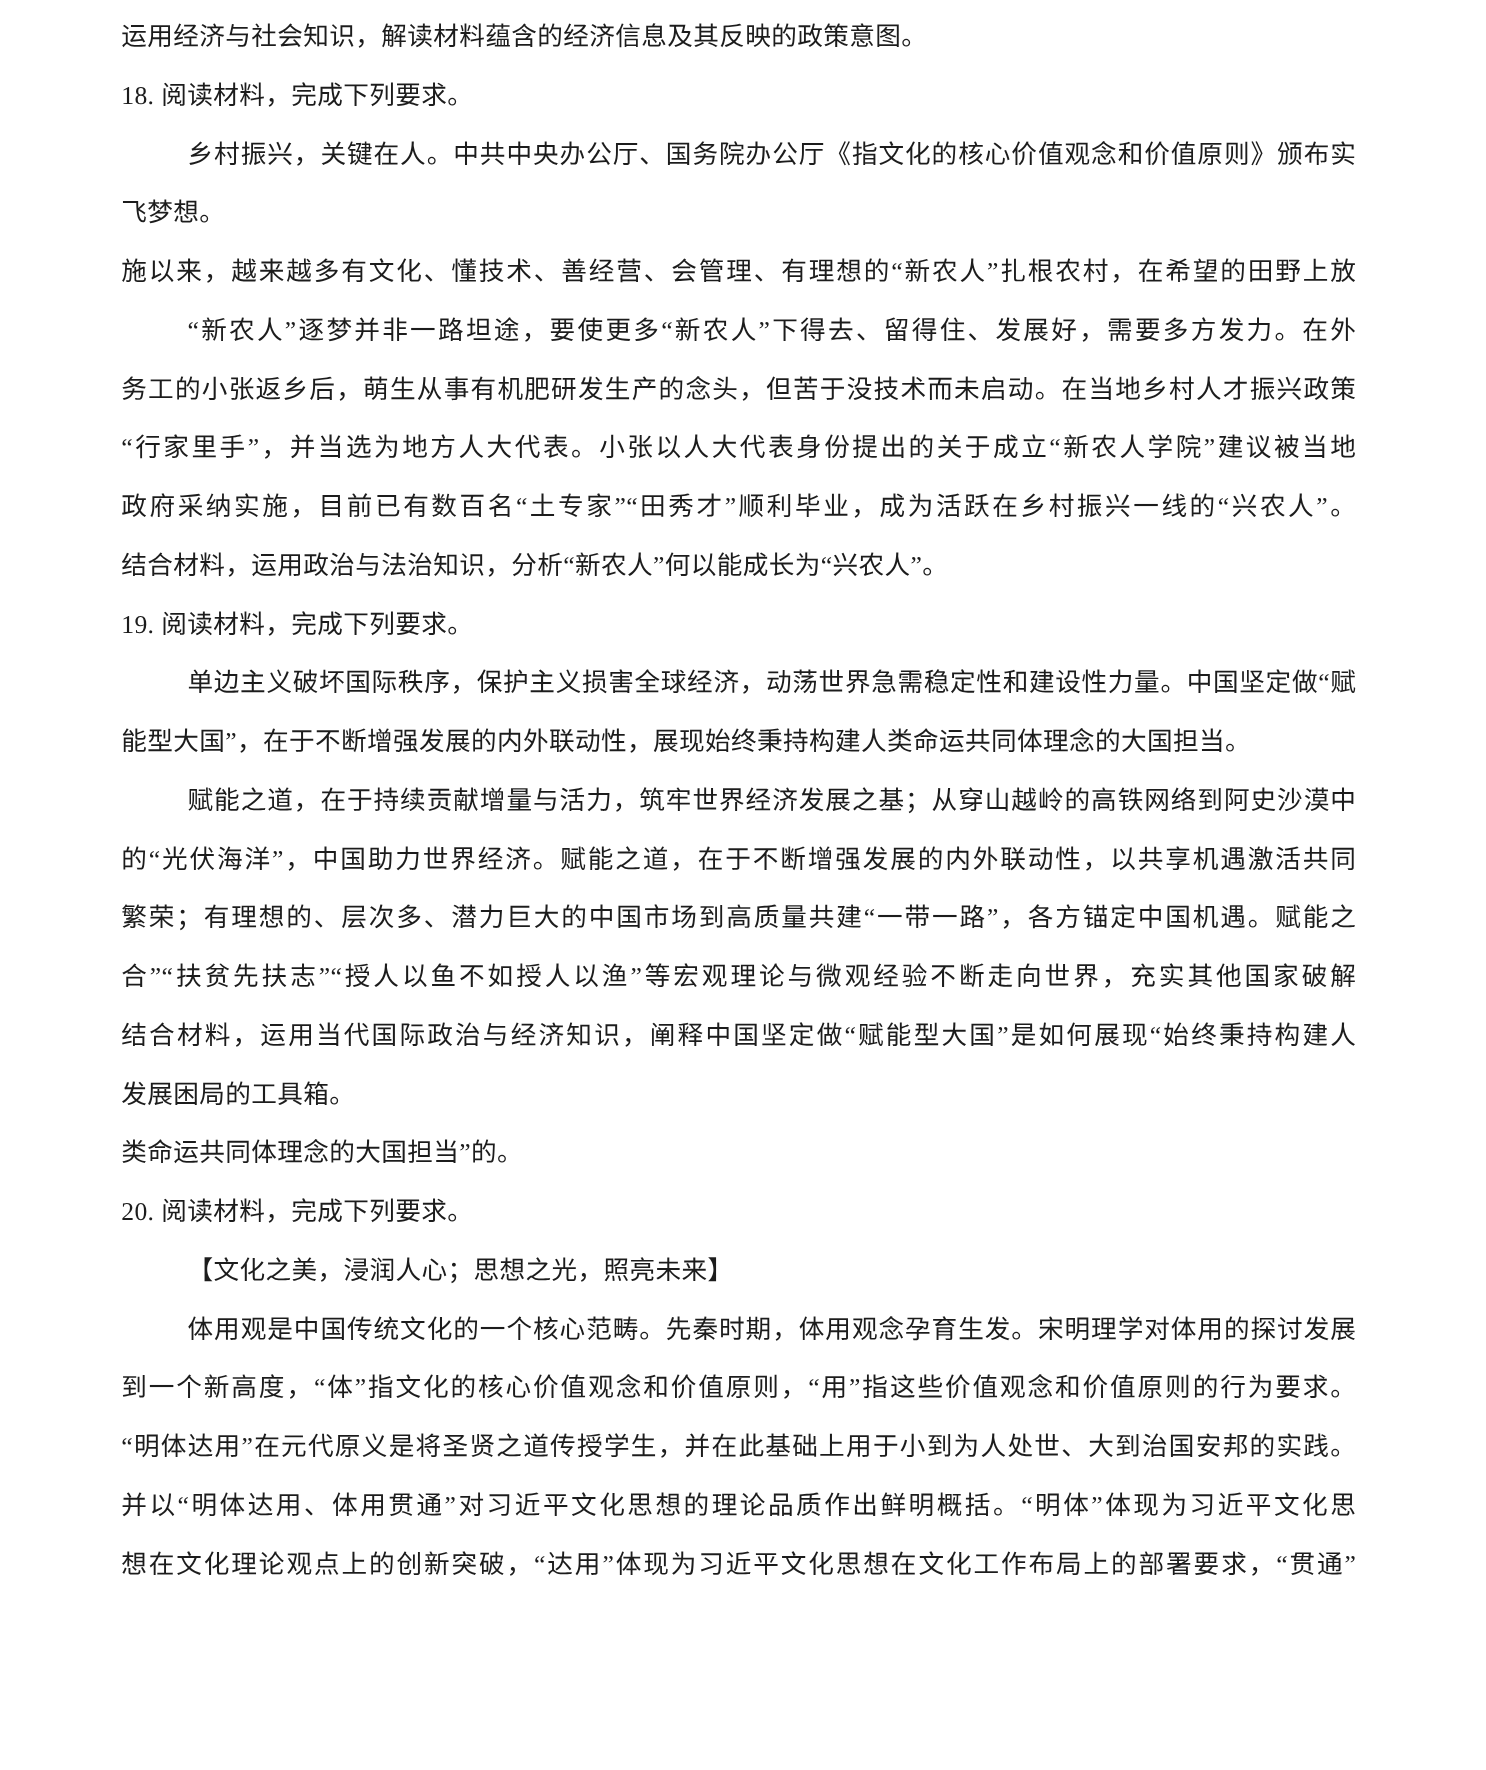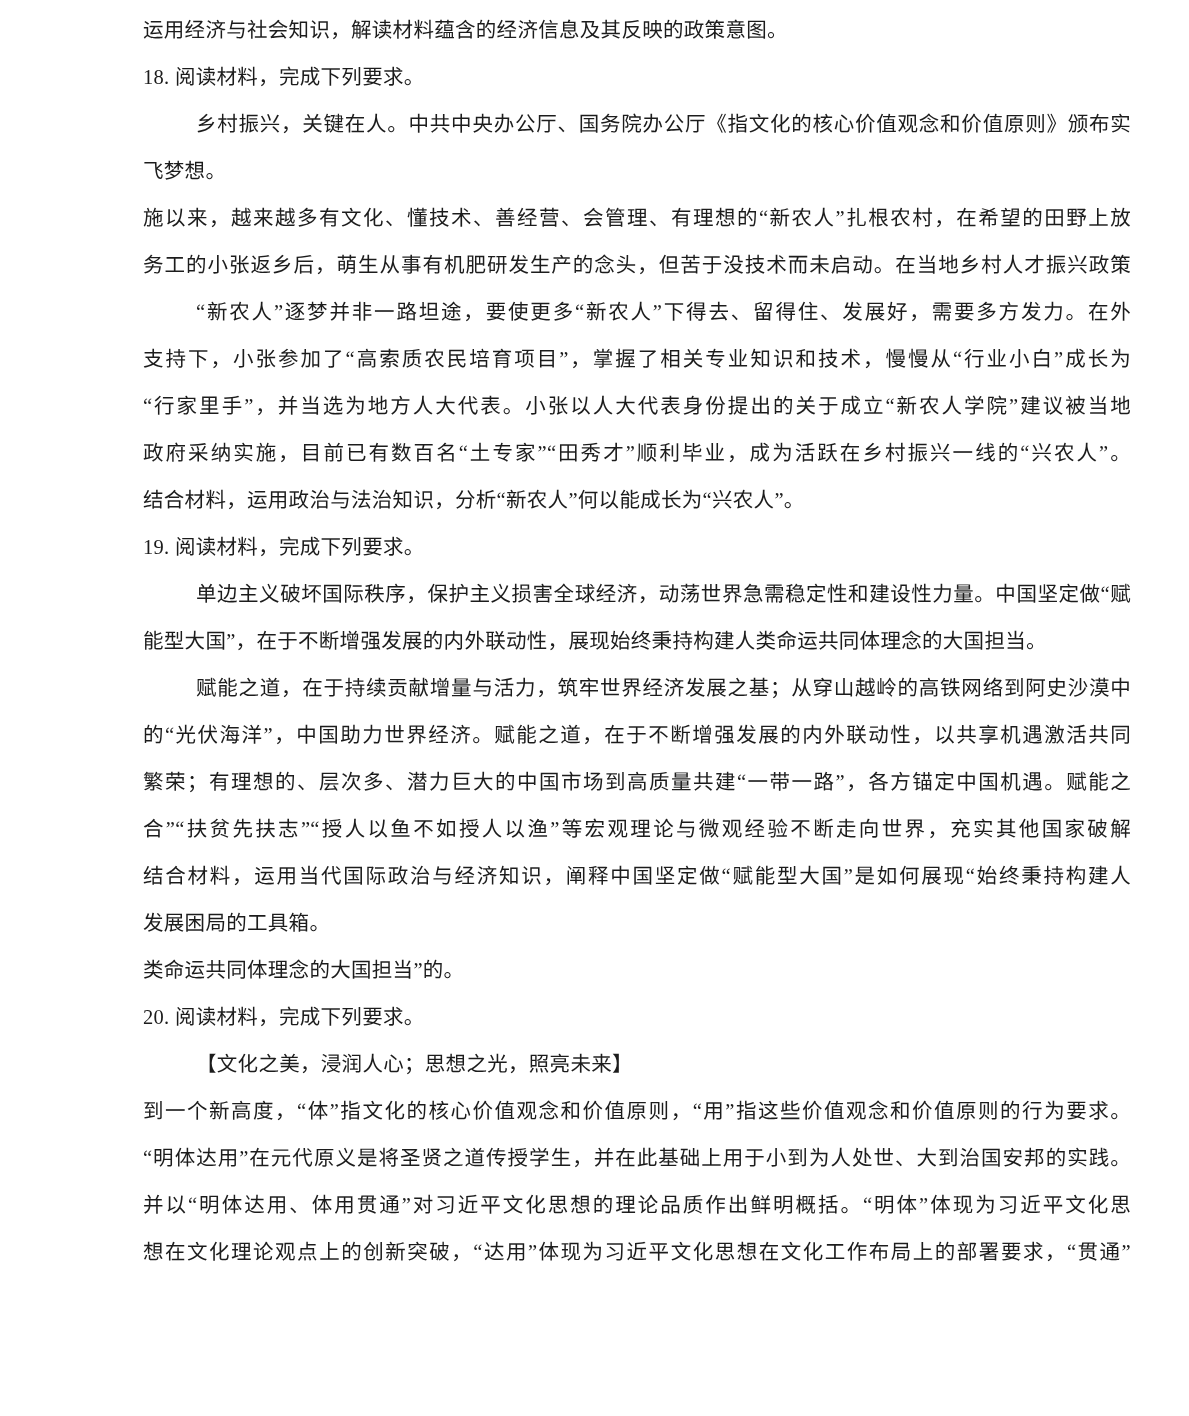--- a/index.html
+++ b/index.html
@@ -25,57 +25,56 @@
   .line {
     box-sizing: border-box;
     width: 100%;
     height: 47px;
     line-height: 47px;
     font-size: 20.5px;
     letter-spacing: 0.3px;
     white-space: normal;
     overflow: hidden;
     text-align: left;
-    margin-left: 46px;
   }
   .line.fill {
     text-align: justify;
     text-align-last: justify;
     text-justify: inter-character;
   }
   .line.indent {
     padding-left: 53px;
   }
 </style>
 </head>
 <body style="background: rgb(255, 255, 255);">
 
 <div class="page" style="background: rgb(255, 255, 255); color: rgb(28, 28, 28);">
   <div class="text-block" id="text-block">
       <div class="line">运用经济与社会知识，解读材料蕴含的经济信息及其反映的政策意图。</div>
       <div class="line">18. 阅读材料，完成下列要求。</div>
       <div class="line indent fill">乡村振兴，关键在人。中共中央办公厅、国务院办公厅《指文化的核心价值观念和价值原则》颁布实</div>
       <div class="line">飞梦想。</div>
       <div class="line fill">施以来，越来越多有文化、懂技术、善经营、会管理、有理想的“新农人”扎根农村，在希望的田野上放</div>
+      <div class="line indent fill">“新农人”逐梦并非一路坦途，要使更多“新农人”下得去、留得住、发展好，需要多方发力。在外</div>
       <div class="line fill">务工的小张返乡后，萌生从事有机肥研发生产的念头，但苦于没技术而未启动。在当地乡村人才振兴政策</div>
-      <div class="line indent fill">“新农人”逐梦并非一路坦途，要使更多“新农人”下得去、留得住、发展好，需要多方发力。在外</div>
-      <div class="line fill">支持下，小张参加了“高索质农民培育项目”，掌握了相关专业知识和技术，慢慢从“行业小白”成长为</div>
       <div class="line fill">“行家里手”，并当选为地方人大代表。小张以人大代表身份提出的关于成立“新农人学院”建议被当地</div>
       <div class="line fill">政府采纳实施，目前已有数百名“土专家”“田秀才”顺利毕业，成为活跃在乡村振兴一线的“兴农人”。</div>
       <div class="line">结合材料，运用政治与法治知识，分析“新农人”何以能成长为“兴农人”。</div>
       <div class="line">19. 阅读材料，完成下列要求。</div>
       <div class="line indent fill">单边主义破坏国际秩序，保护主义损害全球经济，动荡世界急需稳定性和建设性力量。中国坚定做“赋</div>
       <div class="line">能型大国”，在于不断增强发展的内外联动性，展现始终秉持构建人类命运共同体理念的大国担当。</div>
       <div class="line indent fill">赋能之道，在于持续贡献增量与活力，筑牢世界经济发展之基；从穿山越岭的高铁网络到阿史沙漠中</div>
       <div class="line fill">的“光伏海洋”，中国助力世界经济。赋能之道，在于不断增强发展的内外联动性，以共享机遇激活共同</div>
       <div class="line fill">繁荣；有理想的、层次多、潜力巨大的中国市场到高质量共建“一带一路”，各方锚定中国机遇。赋能之</div>
       <div class="line fill">合”“扶贫先扶志”“授人以鱼不如授人以渔”等宏观理论与微观经验不断走向世界，充实其他国家破解</div>
       <div class="line fill">结合材料，运用当代国际政治与经济知识，阐释中国坚定做“赋能型大国”是如何展现“始终秉持构建人</div>
       <div class="line">发展困局的工具箱。</div>
       <div class="line">类命运共同体理念的大国担当”的。</div>
       <div class="line">20. 阅读材料，完成下列要求。</div>
       <div class="line indent">【文化之美，浸润人心；思想之光，照亮未来】</div>
+      <div class="line indent fill">体用观是中国传统文化的一个核心范畴。先秦时期，体用观念孕育生发。宋明理学对体用的探讨发展</div>
       <div class="line fill">到一个新高度，“体”指文化的核心价值观念和价值原则，“用”指这些价值观念和价值原则的行为要求。</div>
       <div class="line fill">“明体达用”在元代原义是将圣贤之道传授学生，并在此基础上用于小到为人处世、大到治国安邦的实践。</div>
       <div class="line fill">并以“明体达用、体用贯通”对习近平文化思想的理论品质作出鲜明概括。“明体”体现为习近平文化思</div>
       <div class="line fill">想在文化理论观点上的创新突破，“达用”体现为习近平文化思想在文化工作布局上的部署要求，“贯通”</div>
     </div>
 </div>
 
 </body></html>

